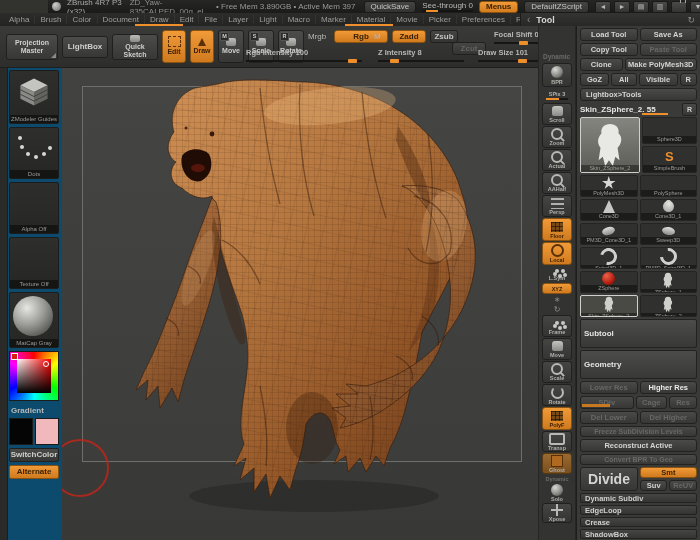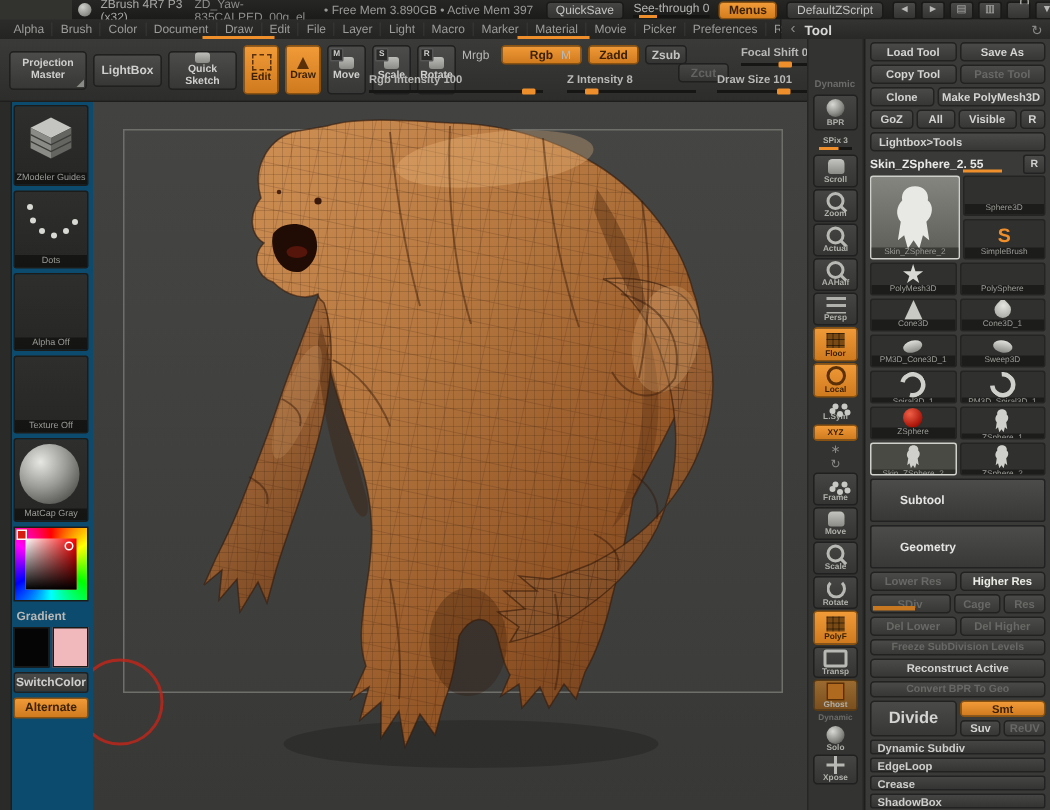--- a/index.html
+++ b/index.html
@@ -164,27 +164,27 @@
   .g-star{width:14px;height:14px;background:#d8d8d4;
           clip-path:polygon(50% 0%,61% 35%,98% 35%,68% 57%,79% 91%,50% 70%,21% 91%,32% 57%,2% 35%,39% 35%);}
   .g-cone{width:0;height:0;border-left:6px solid transparent;border-right:6px solid transparent;border-bottom:13px solid #c8c8c4;}
   .g-tear{width:11px;height:11px;background:radial-gradient(circle at 35% 30%,#e4e4e0,#9a9a96);border-radius:0 50% 50% 50%;transform:rotate(45deg);}
   .g-shell{width:13px;height:8px;background:linear-gradient(#e0e0dc,#8a8a86);border-radius:50%;transform:rotate(-15deg);}
   .g-spiral{width:11px;height:11px;border:3px solid #cfcfcb;border-radius:50%;border-left-color:transparent;transform:rotate(-30deg);}
   .g-zred{width:13px;height:13px;border-radius:50%;background:radial-gradient(circle at 35% 30%,#f06048,#a81408 70%,#5c0a04);}
   .g-mc{width:14px;height:17px;fill:#cfcfcb;}
   .g-mc.big{width:38px;height:46px;fill:#e8e8e4;}
   .hdrbar{height:29px;background:linear-gradient(#4c4c4a,#383836);border:1px solid #222;border-radius:2px;
-          font-size:8px;font-weight:bold;color:#e4e4e2;display:flex;align-items:center;padding-left:19px;box-sizing:border-box;}
+          font-size:8px;font-weight:bold;color:#e4e4e2;display:flex;align-items:center;padding-left:3px;box-sizing:border-box;}
   .sec{height:10px;background:linear-gradient(#454543,#343432);border:1px solid #222;border-radius:2px;
        font-size:7.5px;font-weight:bold;color:#cfcfcd;display:flex;align-items:center;padding-left:4px;box-sizing:border-box;}
   .sdiv{position:relative;flex:1.3;}
   .sdivbar{position:absolute;left:1px;bottom:1px;width:55%;height:3px;background:#c87820;}
   .divblock{display:flex;gap:2px;height:24px;}
-  .divbig{flex:1;height:auto;font-size:11px;}
+  .divbig{flex:1;height:auto;font-size:14px;}
   .divcol{flex:1.1;display:flex;flex-direction:column;gap:2px;}
   .divcol .tr{flex:1;}
   .divcol .tp{height:auto;flex:1;}
 </style>
 </head>
 <body>
 
 <svg width="0" height="0" style="position:absolute">
   <defs>
     <symbol id="mc" viewBox="0 0 20 24">

